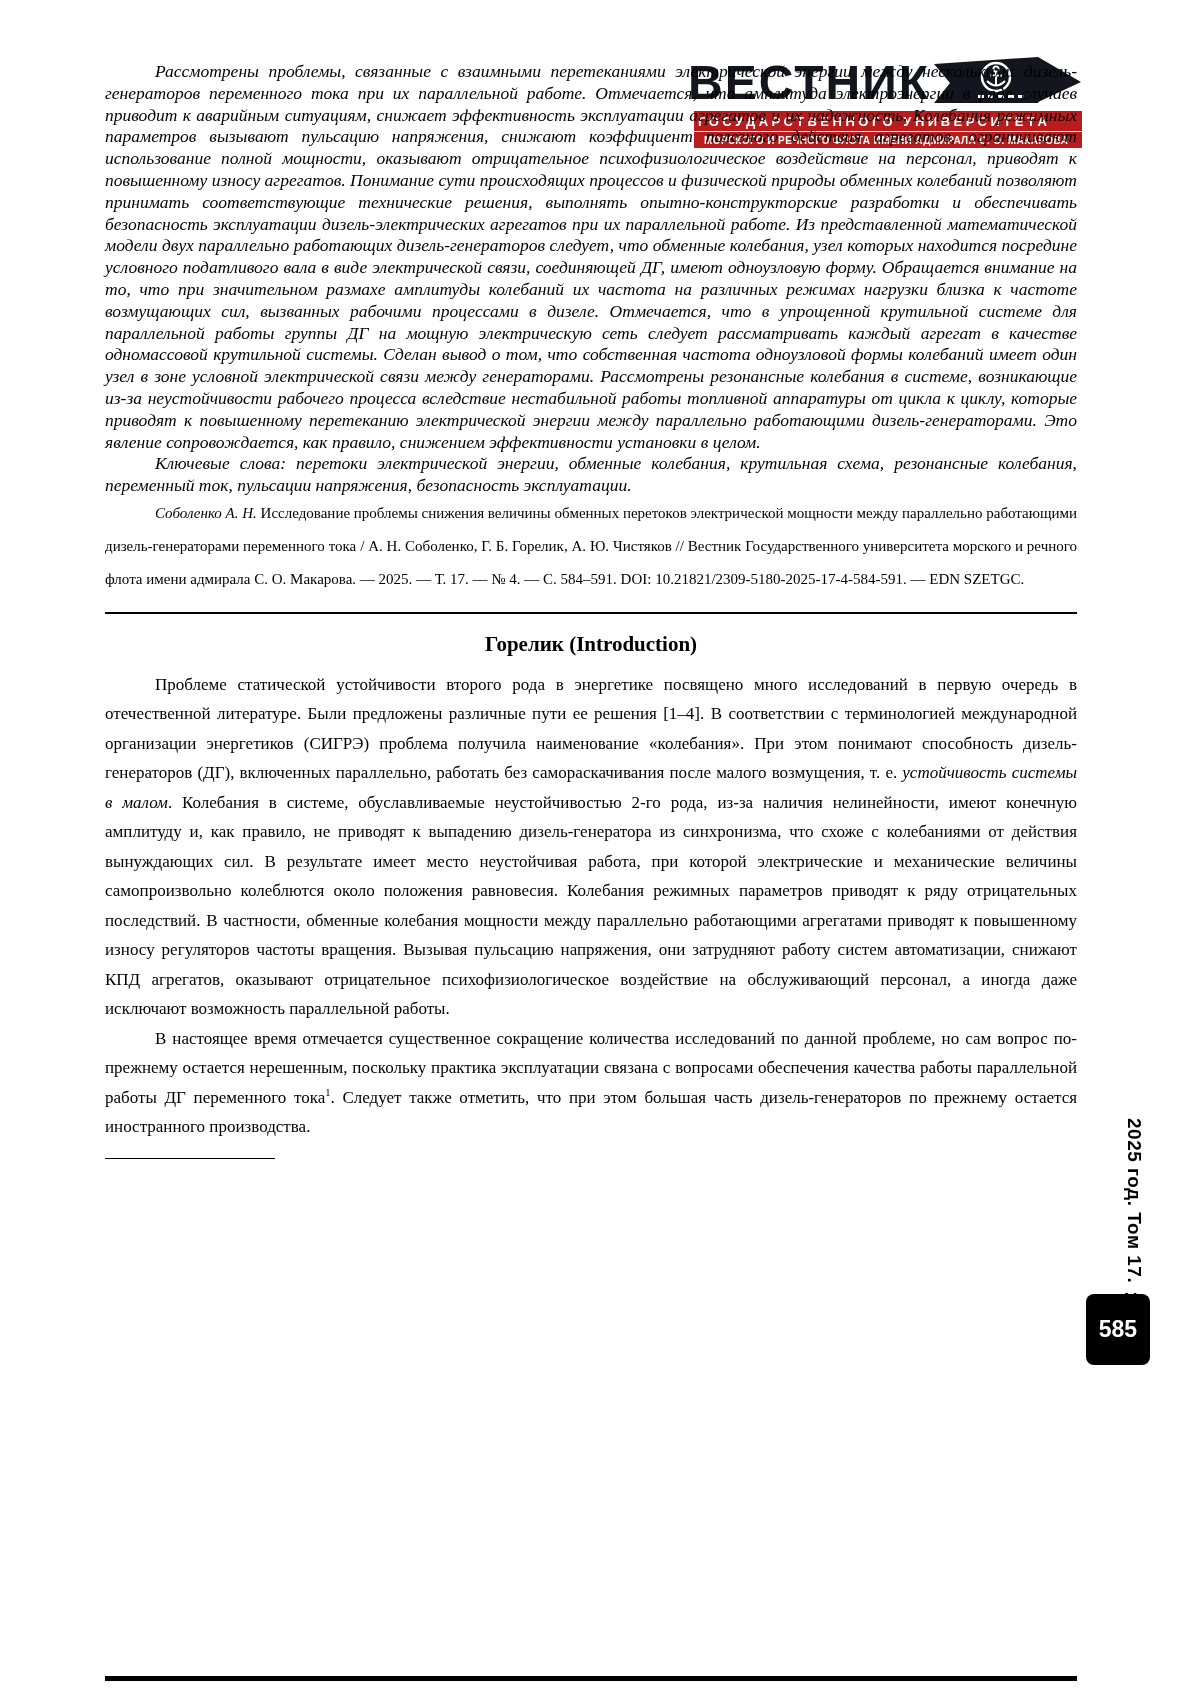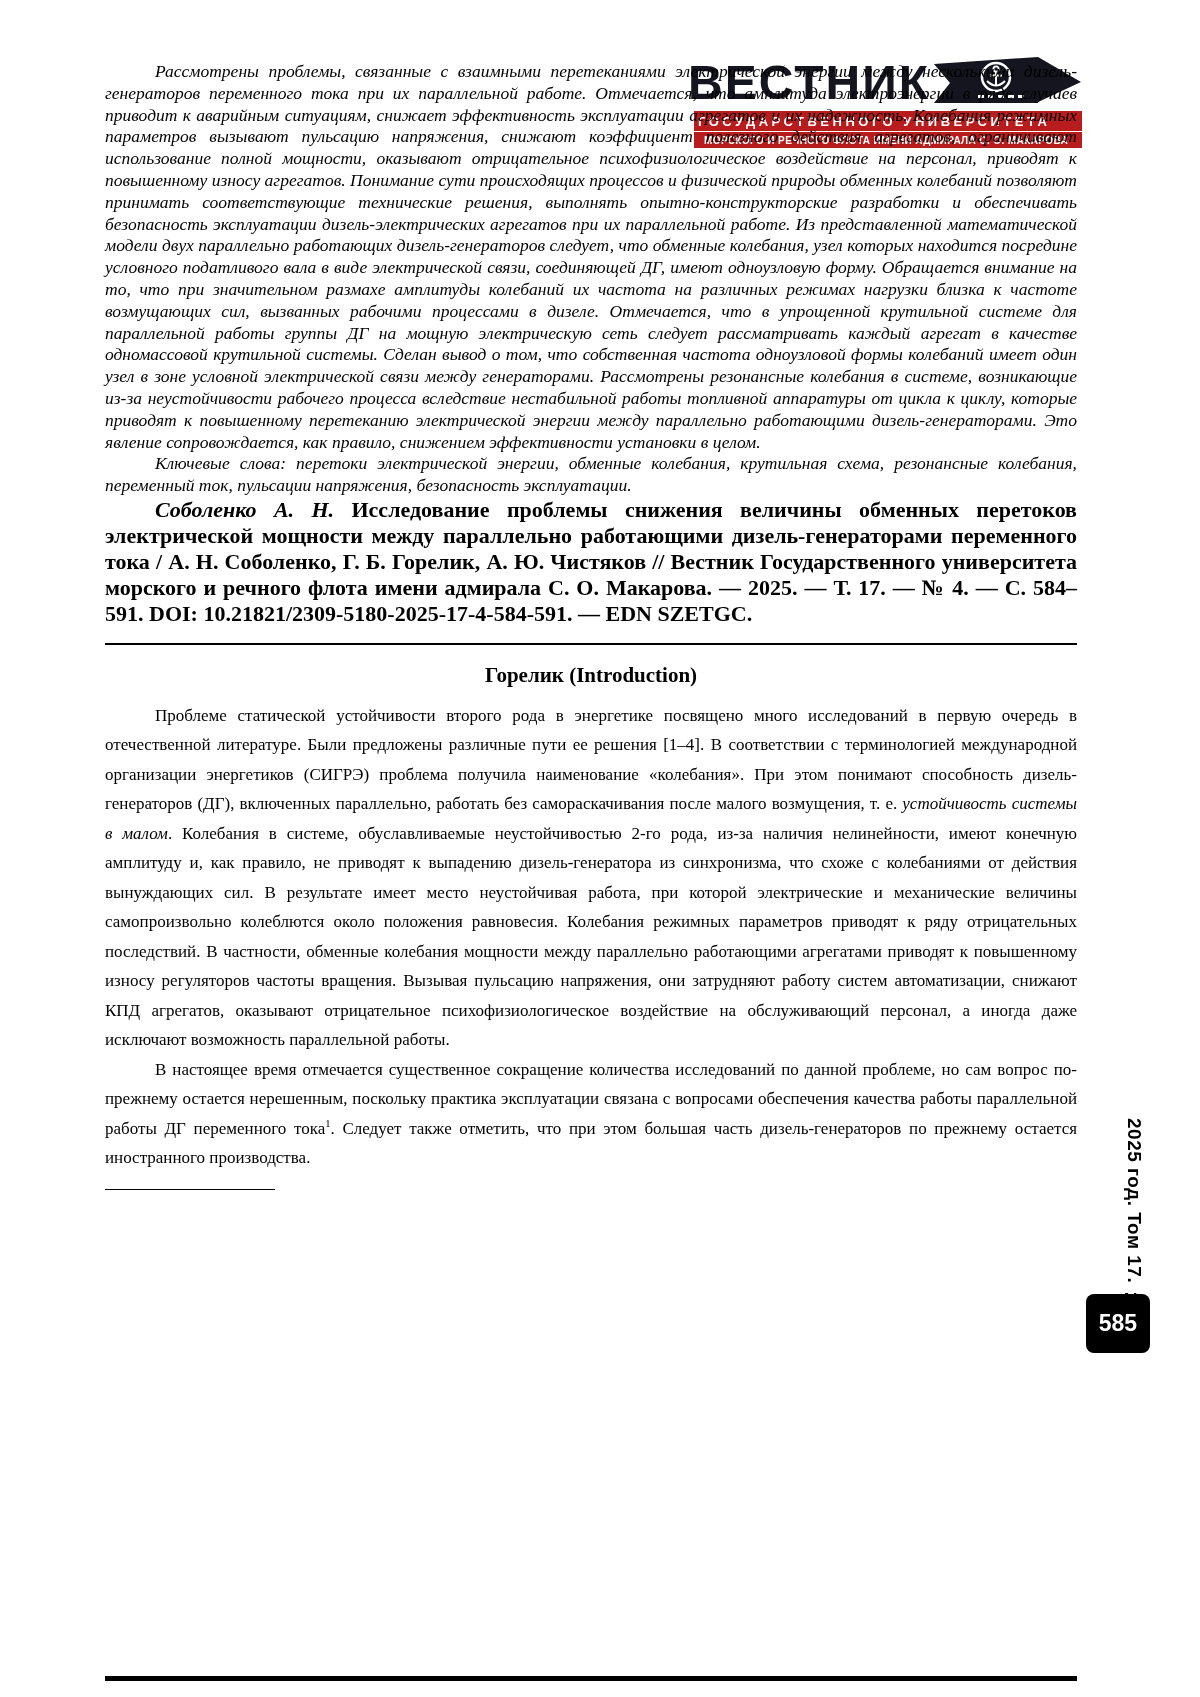--- a/index.html
+++ b/index.html
@@ -33,21 +33,21 @@
 
   .abstract {
     font-style: italic; font-size: 17.5px; line-height: 21.8px;
     text-align: justify; text-indent: 50px;
   }
   .cite-heading {
     margin-top: 16px; font-weight: bold; font-size: 19.5px; line-height: 26px;
     text-indent: 50px;
   }
   .cite-text {
-    font-size: 22px; line-height: 26px; text-align: justify; text-indent: 50px; font-weight: bold;
+    font-size: 15px; line-height: 33px; text-align: justify; text-indent: 50px;
   }
   .divider { margin-top: 16px; border-top: 2.5px solid #000; width: 100%; }
 
   .section-title {
     margin: 16px 0 12px; text-align: center;
     font-weight: bold; font-size: 21px; line-height: 28px;
   }
   .body-para {
     font-size: 17px; line-height: 29.5px; text-align: justify; text-indent: 50px;
   }
@@ -65,21 +65,21 @@
     writing-mode: vertical-rl;
     font-family: "Liberation Sans", sans-serif; font-weight: bold;
     font-size: 19px; letter-spacing: 0.5px; color: #000;
     white-space: nowrap;
   }
   .page-badge {
     position: absolute; top: 1294px; right: 50px;
     background: #000; color: #fff;
     font-family: "Liberation Sans", sans-serif; font-weight: bold;
     font-size: 23px; line-height: 1;
-    padding: 18px 13px; border-radius: 8px;
+    padding: 24px 13px; border-radius: 8px;
   }
   .bottom-rule {
     position: absolute; left: 105px; top: 1676px; width: 972px; height: 5px; background: #000;
   }
 </style>
 </head>
 <body>
 
 <div class="page">
 

